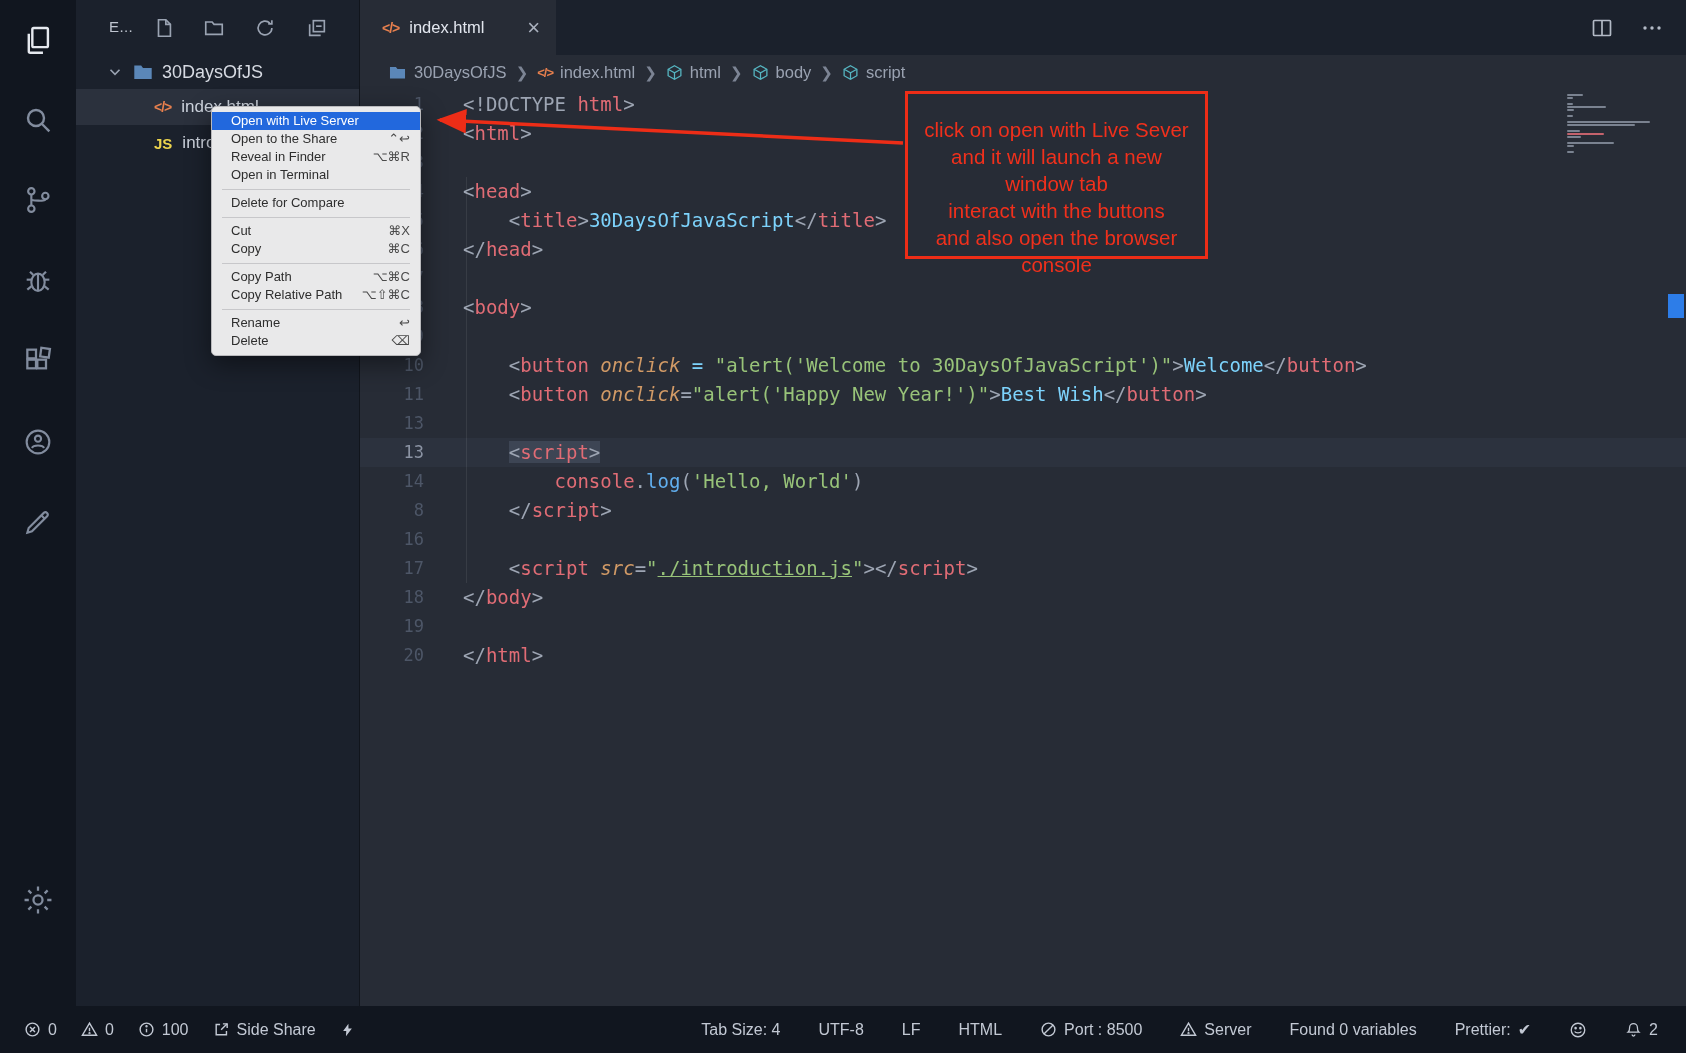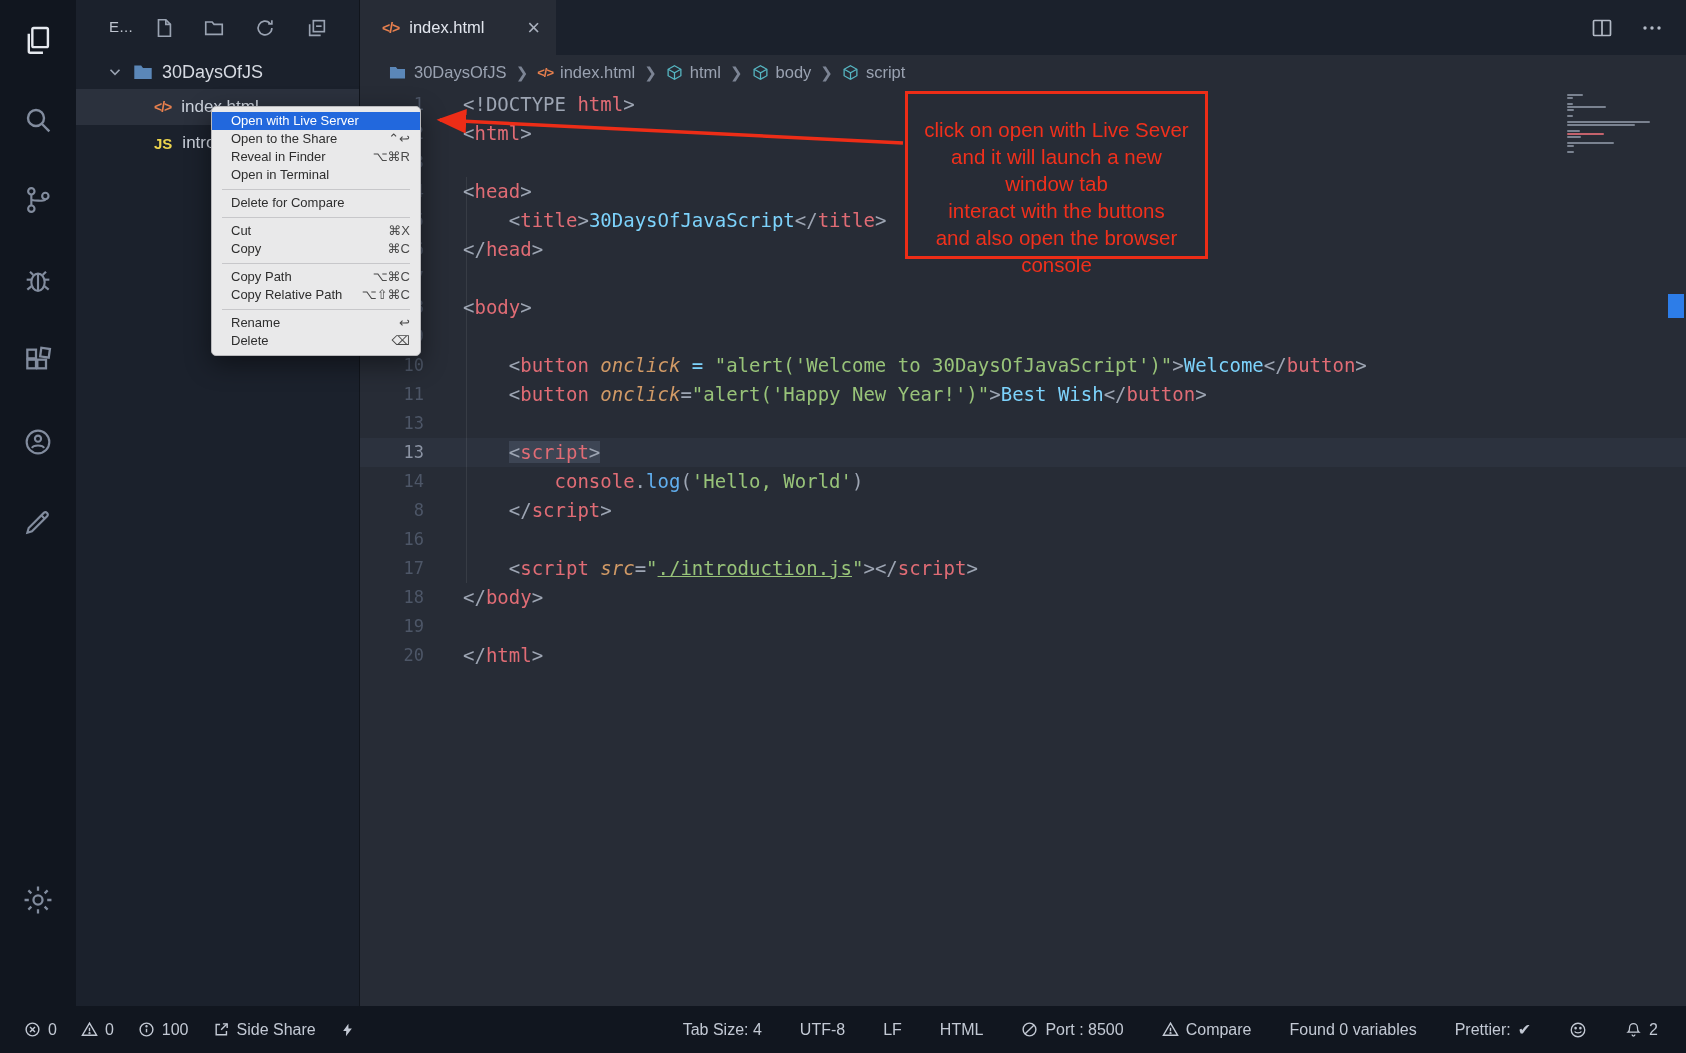--- a/index.html
+++ b/index.html
@@ -447,21 +447,21 @@
           <path d="M5.5 18.5 L18.5 5.5"></path>
         </svg>
       <span>Port : 8500</span>
     </span>
     <span class="sb-item">
       <svg width="17" height="17" viewBox="0 0 24 24" fill="none" stroke="currentColor" stroke-width="2">
           <path d="M12 3 L22 20 H2 Z"></path>
           <path d="M12 9.5 v5"></path>
           <circle cx="12" cy="17.2" r="0.6" fill="currentColor"></circle>
         </svg>
-      <span>Compare</span>
+      <span>Server</span>
     </span>
     <span class="sb-item">
         <span>Found 0 variables</span>
       </span>
     <span class="sb-item">
       <span>Prettier:</span>
       <span class="ok-check">✔</span>
     </span>
     <span class="sb-item">
       <svg width="18" height="18" viewBox="0 0 24 24" fill="none" stroke="currentColor" stroke-width="1.8">

